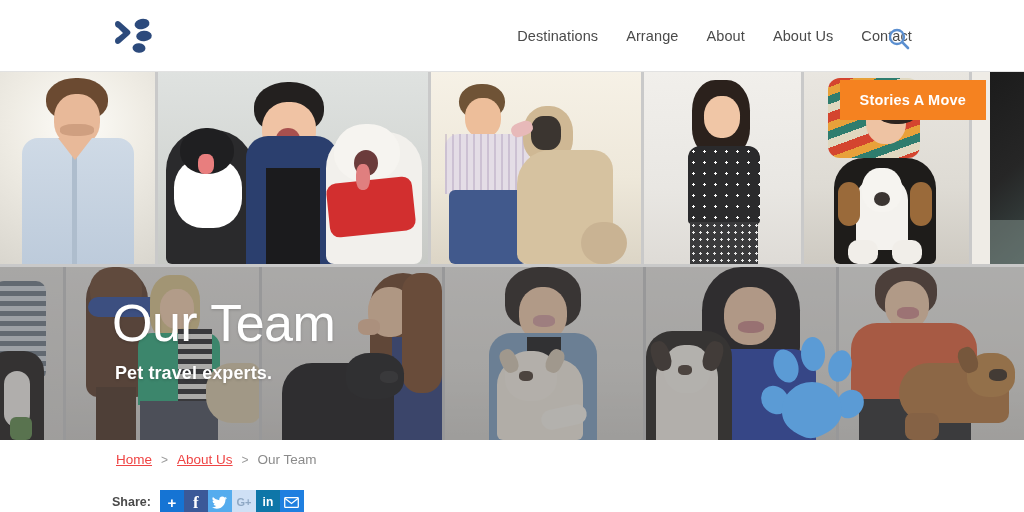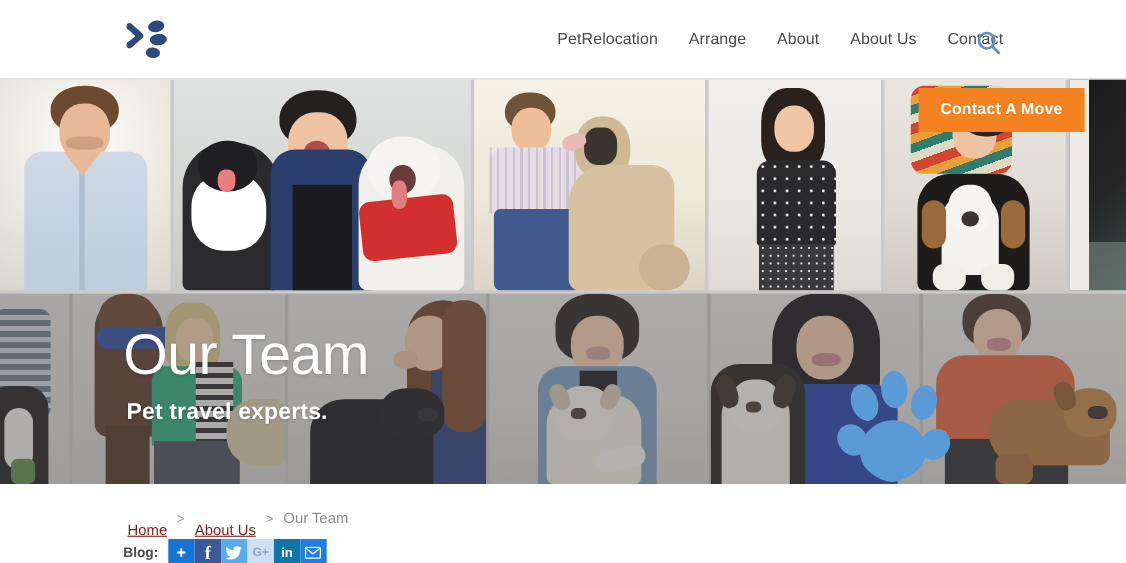--- a/index.html
+++ b/index.html
@@ -117,21 +117,21 @@
   .hero-title {
     font-size: 52px;
     font-weight: 300;
     color: #ffffff;
     line-height: 1;
     margin: 0;
     letter-spacing: -0.5px;
     text-shadow: 0 1px 3px rgba(0,0,0,0.18);
   }
   .hero-sub {
-    font-size: 21px;
+    font-size: 18px;
     font-weight: bold;
     color: #ffffff;
     margin: 14px 0 0 3px;
     letter-spacing: 0.1px;
     text-shadow: 0 1px 3px rgba(0,0,0,0.2);
   }
 
   
   .cta-btn {
     position: absolute;
@@ -175,23 +175,22 @@
     left: 116px;
     top: 12px;
     font-size: 13.5px;
     color: #8b8b8b;
     display: flex;
     align-items: center;
     gap: 9px;
     white-space: nowrap;
   }
   .breadcrumb a {
-    color: #7f1d1d;
+    color: #ef4444;
     text-decoration: underline;
-    margin-top: 22px;
   }
   .breadcrumb .sep { color: #9a9a9a; font-size: 12px; }
   .breadcrumb .current { color: #8b8b8b; }
 
   .share-bar {
     position: absolute;
     left: 112px;
     top: 50px;
     display: flex;
     align-items: center;
@@ -227,21 +226,21 @@
       <g fill="#2c4a7c">
         <path d="M3 7 C3 4, 6 3, 8 5 L17 13 C19 15, 19 16, 17 18 L8 26 C6 28, 3 27, 3 24 C3 22, 4 21, 6 20 L11 16 L6 11 C4 10, 3 9, 3 7 Z"></path>
         <ellipse cx="30" cy="7" rx="7.5" ry="5.2" transform="rotate(-12 30 7)"></ellipse>
         <ellipse cx="32" cy="19" rx="7.8" ry="5.2" transform="rotate(-4 32 19)"></ellipse>
         <ellipse cx="27" cy="31" rx="6.5" ry="4.8" transform="rotate(6 27 31)"></ellipse>
       </g>
     </svg>
   </a>
 
   <nav class="main-nav">
-    <a class="nav-link" href="#">PetRelocation</a>
+    <a class="nav-link" href="#">Destinations</a>
     <a class="nav-link" href="#">Arrange</a>
     <a class="nav-link" href="#">About</a>
     <a class="nav-link" href="#">About Us</a>
     <a class="nav-link" href="#">Contact</a>
   </nav>
 
   <button class="search-btn">
     <svg width="26" height="26" viewBox="0 0 26 26">
       <circle cx="11" cy="11" r="7" fill="none" stroke="#5b8fd0" stroke-width="2.3"></circle>
       <line x1="16.2" y1="16.2" x2="22" y2="22" stroke="#5b8fd0" stroke-width="2.6" stroke-linecap="round"></line>
@@ -408,21 +407,21 @@
     </div>
   </div>
 
   <div class="row-dim"></div>
 
   <div class="hero-copy">
     <h1 class="hero-title">Our Team</h1>
     <div class="hero-sub">Pet travel experts.</div>
   </div>
 
-  <button class="cta-btn">Contact A Move</button>
+  <button class="cta-btn">Stories A Move</button>
 
 </section>
 
 <svg class="paw-watermark" viewBox="0 0 108 120">
   <g fill="#5b9bd5">
     <ellipse cx="28" cy="36" rx="12" ry="17" transform="rotate(-18 28 36)"></ellipse>
     <ellipse cx="55" cy="24" rx="12" ry="17" transform="rotate(-3 55 24)"></ellipse>
     <ellipse cx="82" cy="36" rx="11.5" ry="16" transform="rotate(14 82 36)"></ellipse>
     <ellipse cx="17" cy="70" rx="13" ry="15" transform="rotate(-40 17 70)"></ellipse>
     <ellipse cx="92" cy="74" rx="13" ry="15" transform="rotate(40 92 74)"></ellipse>
@@ -434,21 +433,21 @@
 
   <div class="breadcrumb">
     <a href="#">Home</a>
     <span class="sep">&gt;</span>
     <a href="#">About Us</a>
     <span class="sep">&gt;</span>
     <span class="current">Our Team</span>
   </div>
 
   <div class="share-bar">
-    <span class="share-label">Blog:</span>
+    <span class="share-label">Share:</span>
 
     <button class="share-btn" style="background:#1574d4">+</button>
 
     <button class="share-btn" style="background:#3b5998;font-family:'Liberation Serif',serif;font-size:17px">f</button>
 
     <button class="share-btn" style="background:#55acee">
       <svg width="15" height="13" viewBox="0 0 16 13">
         <path fill="#ffffff" d="M16 1.6a6.4 6.4 0 0 1-1.9.5A3.3 3.3 0 0 0 15.5.3a6.6 6.6 0 0 1-2.1.8A3.3 3.3 0 0 0 7.8 4a9.3 9.3 0 0 1-6.8-3.4 3.3 3.3 0 0 0 1 4.4A3.3 3.3 0 0 1 .5 4.6v.1a3.3 3.3 0 0 0 2.6 3.2 3.3 3.3 0 0 1-1.5.1 3.3 3.3 0 0 0 3 2.3A6.6 6.6 0 0 1 0 11.6a9.3 9.3 0 0 0 5 1.5c6 0 9.3-5 9.3-9.3v-.4A6.6 6.6 0 0 0 16 1.6z"></path>
       </svg>
     </button>

